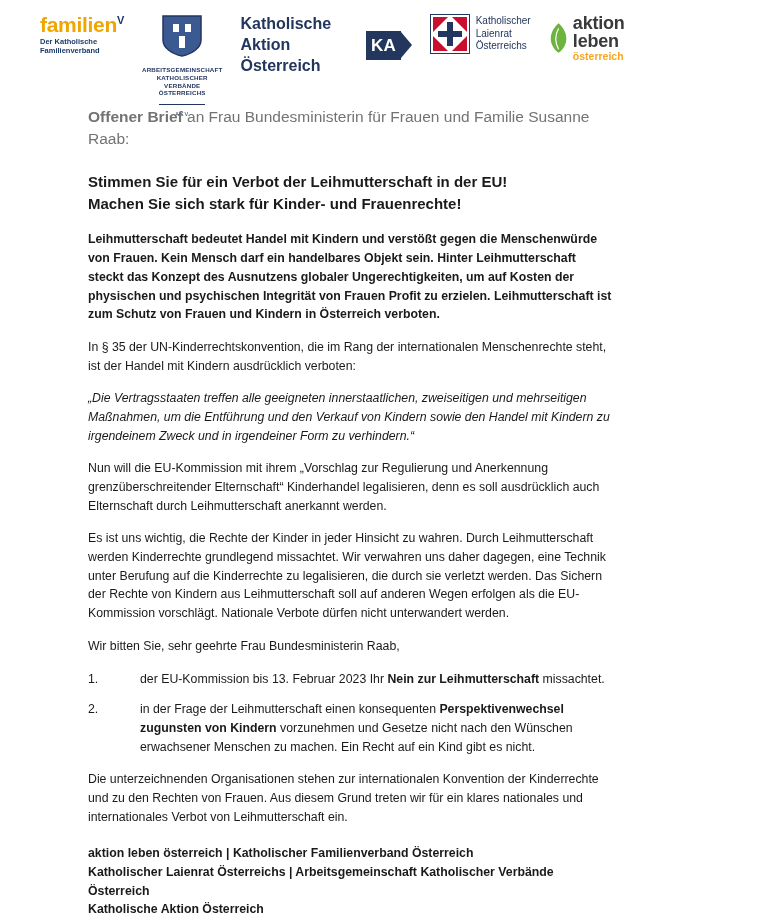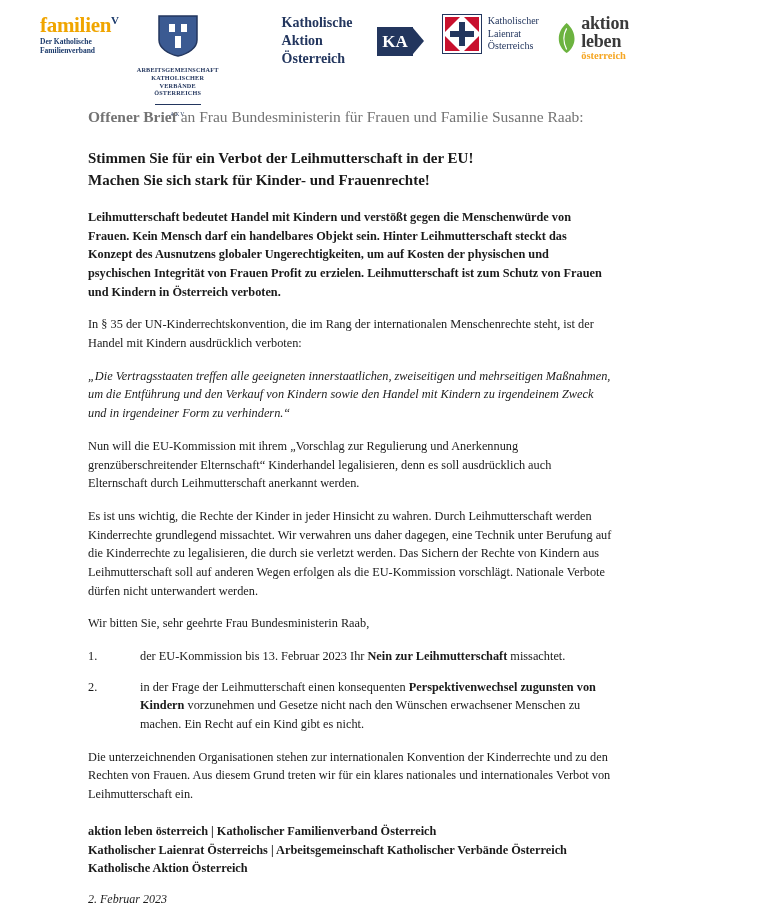--- a/index.html
+++ b/index.html
@@ -13,21 +13,20 @@
     font-family: "Liberation Sans", sans-serif;
     color: #1a1a1a;
     overflow: hidden;
   }
 
   .page {
     position: relative;
     width: 702px;
     height: 914px;
     box-sizing: border-box;
-    font-family: Liberation Serif, serif;
   }
 
   
   .logo-bar {
     display: flex;
     align-items: flex-start;
     justify-content: center;
     gap: 18px;
     padding: 14px 40px 6px 40px;
     height: 82px;
@@ -91,25 +90,24 @@
     margin: 1px 0 0 0;
   }
   .akv-akv {
     font-size: 5.5px;
     color: #23365e;
     letter-spacing: 1px;
   }
 
   
   .logo-ka-text {
-    font-size: 14px;
+    font-size: 16px;
     font-weight: bold;
     color: #23365e;
     line-height: 1.3;
-    margin-left: 45px;
   }
   .ka-badge {
     display: flex;
     align-items: center;
   }
   .ka-badge-box {
     background: #23365e;
     color: #ffffff;
     font-size: 17px;
     font-weight: bold;

